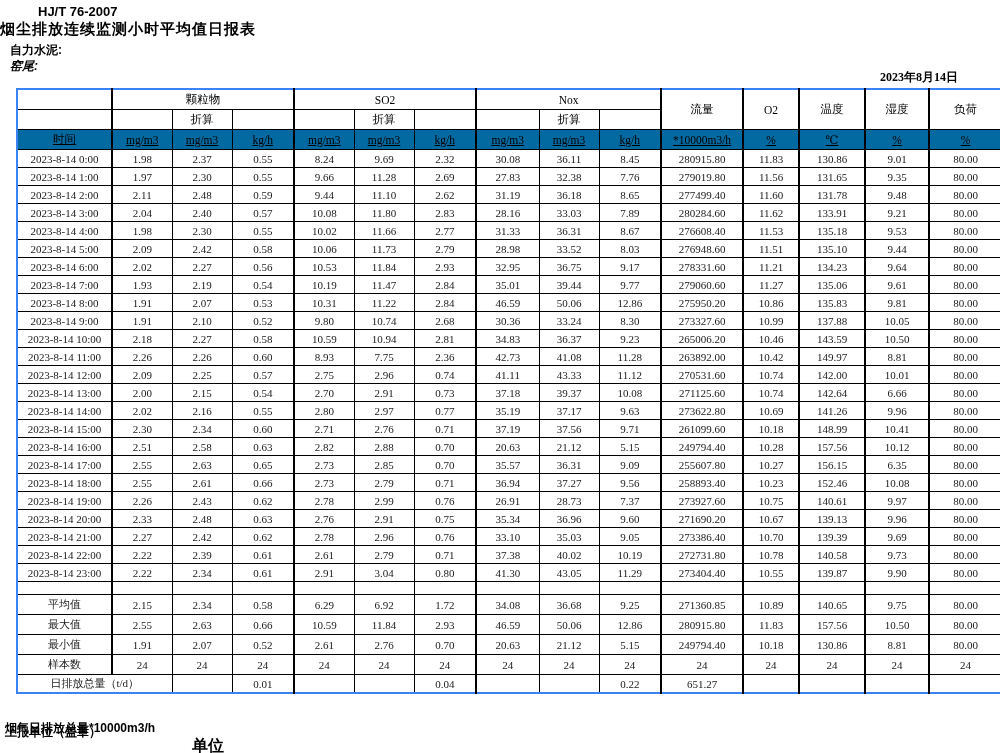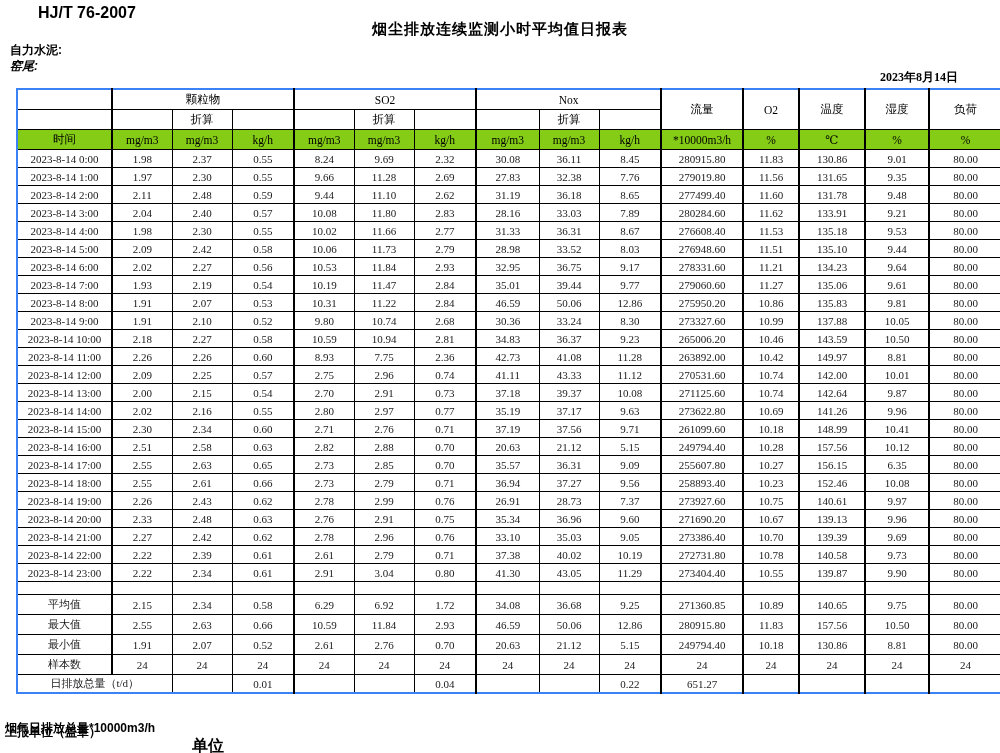--- a/index.html
+++ b/index.html
@@ -7,25 +7,25 @@
     width:1000px; height:753px;
     background:#ffffff;
     font-family:"Liberation Serif","DejaVu Serif",serif;
     color:#000;
     position:relative;
     overflow:hidden;
   }
   .std-code {
     position:absolute; left:38px; top:4px;
     font-family:"Liberation Sans","DejaVu Sans",sans-serif;
-    font-weight:bold; font-size:16px;
+    font-weight:bold; font-size:13px;
   }
   .report-title {
     position:absolute; left:0; top:20px; width:1000px;
-    text-align:center;
+    text-align:left;
     font-family:"Liberation Sans","DejaVu Sans",sans-serif;
     font-weight:bold; font-size:15px; letter-spacing:1px;
   }
   .company-label {
     position:absolute; left:10px; top:42px;
     font-family:"Liberation Sans","DejaVu Sans",sans-serif;
     font-weight:bold; font-size:12px;
   }
   .location-label {
     position:absolute; left:10px; top:58px;
@@ -50,21 +50,21 @@
     border-bottom-width:1.5px;
     padding:0 2px;
     font-size:11px;
     text-align:center;
     color:#1a1a1a;
     overflow:hidden;
     white-space:nowrap;
   }
   table.report td.gs { border-left-width:2px; }
   tr.hrow td { height:19px; font-size:11.5px; color:#000; }
-  tr.unit-row td { background:#84cc16; height:19px; }
+  tr.unit-row td { background:#0369a1; height:19px;text-decoration:underline; }
   tr.data-row td { height:17px; }
   tr.empty-row td { height:12px; }
   tr.summary-row td { height:19px; }
   tr.total-row td { height:17px; }
   td.time-cell { font-size:11.5px; }
   td.total-label { text-align:left; padding-left:4px; font-size:11.5px; color:#000; }
   .footer-line1 {
     position:absolute; left:5px; top:720px;
     font-family:"Liberation Sans","DejaVu Sans",sans-serif;
     font-weight:bold; font-size:12px;
@@ -376,21 +376,21 @@
         <td class="num">0.54</td>
         <td class="num gs">2.70</td>
         <td class="num">2.91</td>
         <td class="num">0.73</td>
         <td class="num gs">37.18</td>
         <td class="num">39.37</td>
         <td class="num">10.08</td>
         <td class="num gs">271125.60</td>
         <td class="num gs">10.74</td>
         <td class="num gs">142.64</td>
-        <td class="num gs">9.87</td>
+        <td class="num gs">6.66</td>
         <td class="num gs">80.00</td>
       </tr>
       <tr class="data-row">
         <td class="time-cell">2023-8-14 14:00</td>
         <td class="num gs">2.02</td>
         <td class="num">2.16</td>
         <td class="num">0.55</td>
         <td class="num gs">2.80</td>
         <td class="num">2.97</td>
         <td class="num">0.77</td>

